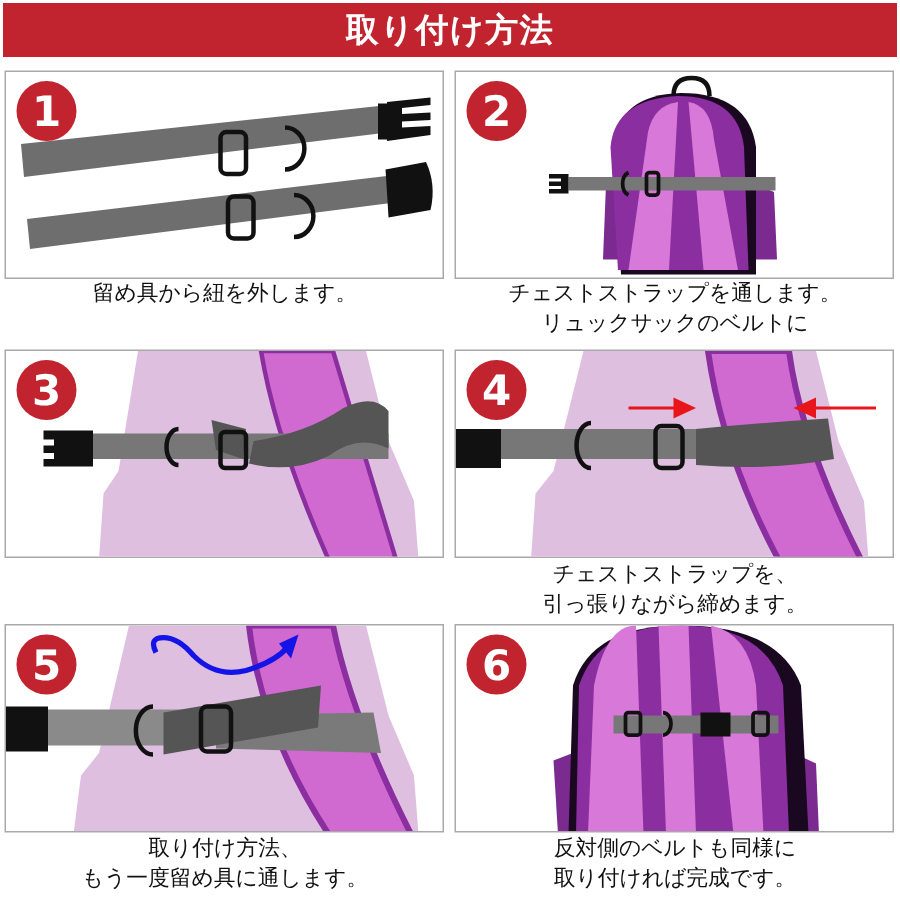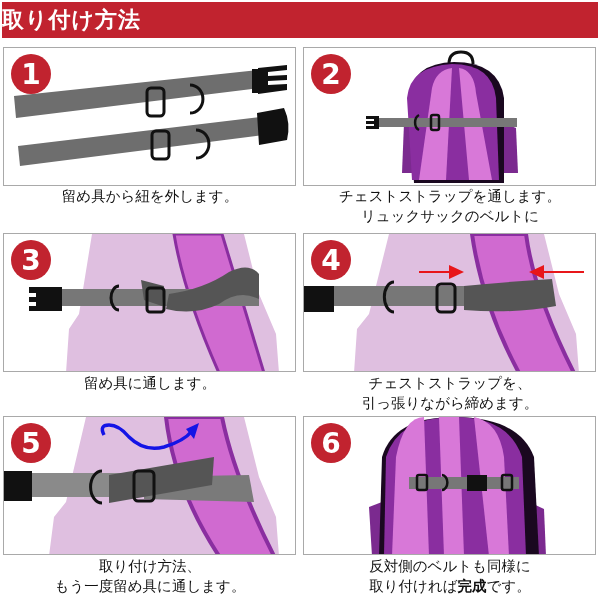--- a/index.html
+++ b/index.html
@@ -1,30 +1,30 @@
 <!DOCTYPE html>
 <html><head>
 <meta charset="utf-8">
 <style>
   html, body { margin: 0; padding: 0; background: #ffffff; }
   body { width: 600px; height: 598px; position: relative; overflow: hidden;
          font-family: "DejaVu Sans", "Liberation Sans", sans-serif; }
   .header { position: absolute; left: 2px; top: 2px; width: 596px; height: 36px;
             background: #c1232f; color: #fff; display: flex; align-items: center;
-            font-size: 22px; font-weight: bold; letter-spacing: 1px; }
+            justify-content: center; font-size: 22px; font-weight: bold; letter-spacing: 1px; }
   .panel { position: absolute; width: 293px; height: 139px; border: 1px solid #a9a9a9;
            background: #fff; overflow: hidden; box-sizing: border-box; }
   .panel svg { position: absolute; left: 0; top: 0; }
   .num { position: absolute; left: 7px; top: 6px; width: 40px; height: 40px; border-radius: 50%;
          background: #c1232f; color: #fff; font-weight: bold; font-size: 28px;
          display: flex; align-items: center; justify-content: center; z-index: 3;
          font-family: "DejaVu Sans", sans-serif; }
   .caption { position: absolute; width: 294px; text-align: center; font-size: 14.5px;
              line-height: 20px; color: #111; }
-  .caption b { font-weight: bold; }
+  .caption b { font-weight: normal; }
 </style>
 </head>
 <body>
 
 <div class="header">
   <span>取り付け方法</span>
 </div>
 
 <div class="panel" style="left:3px;top:47px;">
   <div class="num">1</div>
@@ -72,21 +72,20 @@
     <path d="M170,0 L218,0 L260,139 L215,139 Q180,60 170,0 Z" fill="#d06ad0" stroke="#8a2ea0" stroke-width="3"></path>
     <rect x="55" y="55" width="200" height="17" fill="#777"></rect>
     <path d="M165,60 Q200,55 225,38 Q245,28 255,40 L255,65 Q235,55 215,70 Q190,82 162,75 Z" fill="#555"></path>
     <path d="M137,46 L160,52 L158,72 L140,66 Z" fill="#555"></path>
     <path d="M25,53 L58,53 L58,77 L25,77 L25,72 L32,72 L32,68 L25,68 L25,63 L32,63 L32,59 L25,59 Z" fill="#111"></path>
     <path d="M115,52 a8,12 0 0 0 0,24" fill="none" stroke="#111" stroke-width="3"></path>
     <rect x="143" y="54" width="17" height="24" rx="3" fill="none" stroke="#111" stroke-width="3"></rect>
   </svg>
 </div>
 <div class="caption" style="left:3px;top:373px;">
-  <div>留め具に通します。</div>
 </div>
 
 <div class="panel" style="left:303px;top:233px;">
   <div class="num">4</div>
   <svg width="293" height="139">
     <path d="M50,139 L53,95 L65,80 L85,0 L240,0 L255,60 L272,100 L275,139 Z" fill="#dfbfe0"></path>
     <path d="M168,0 L222,0 Q230,60 270,139 L215,139 Q178,70 168,0 Z" fill="#d06ad0" stroke="#8a2ea0" stroke-width="4"></path>
     <rect x="0" y="52" width="170" height="20" fill="#777"></rect>
     <path d="M160,52 Q200,48 248,45 L252,72 Q210,80 160,76 Z" fill="#555"></path>
     <rect x="0" y="52" width="30" height="26" fill="#111"></rect>

